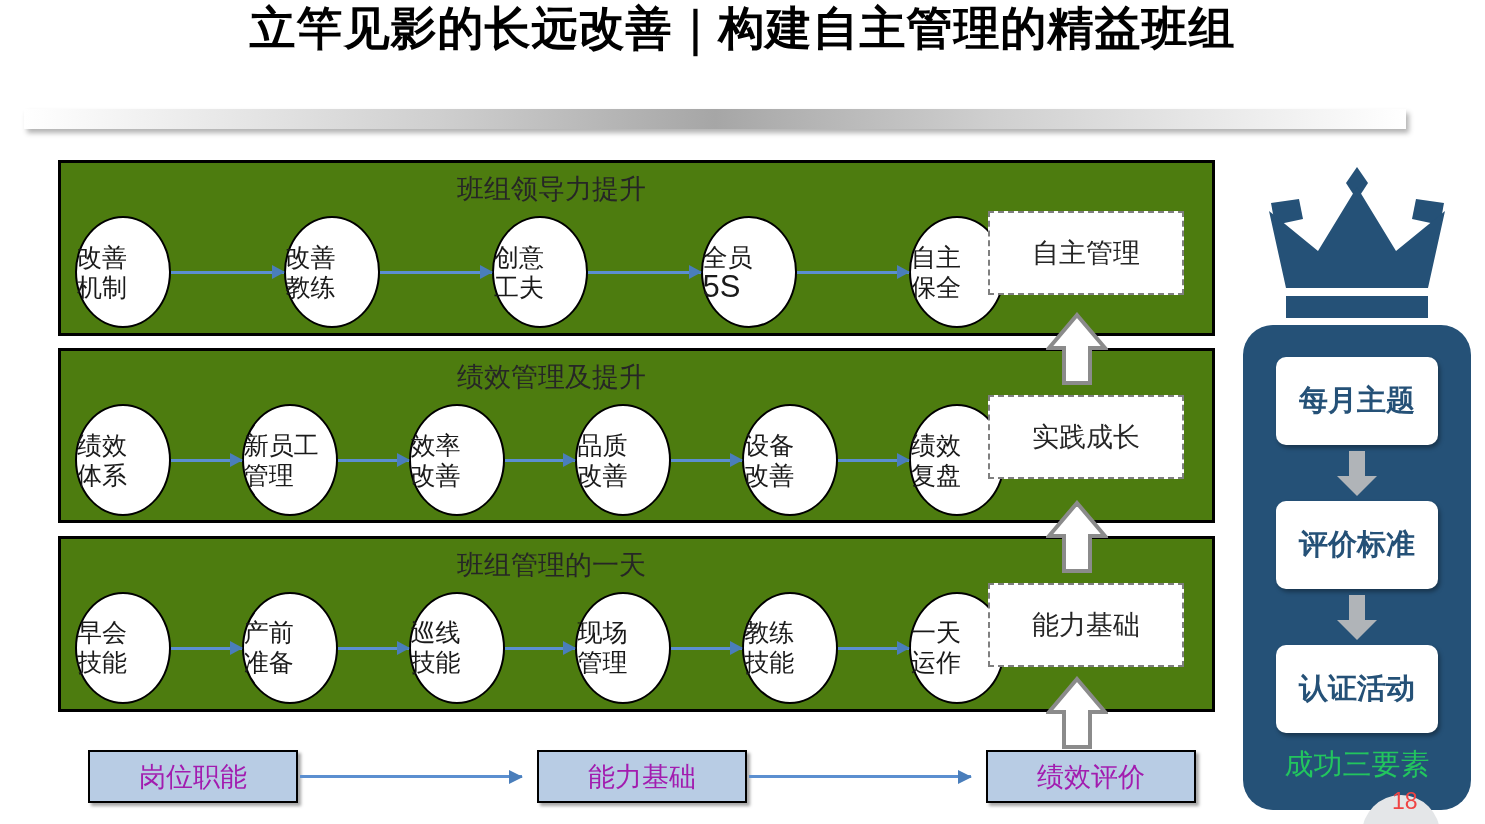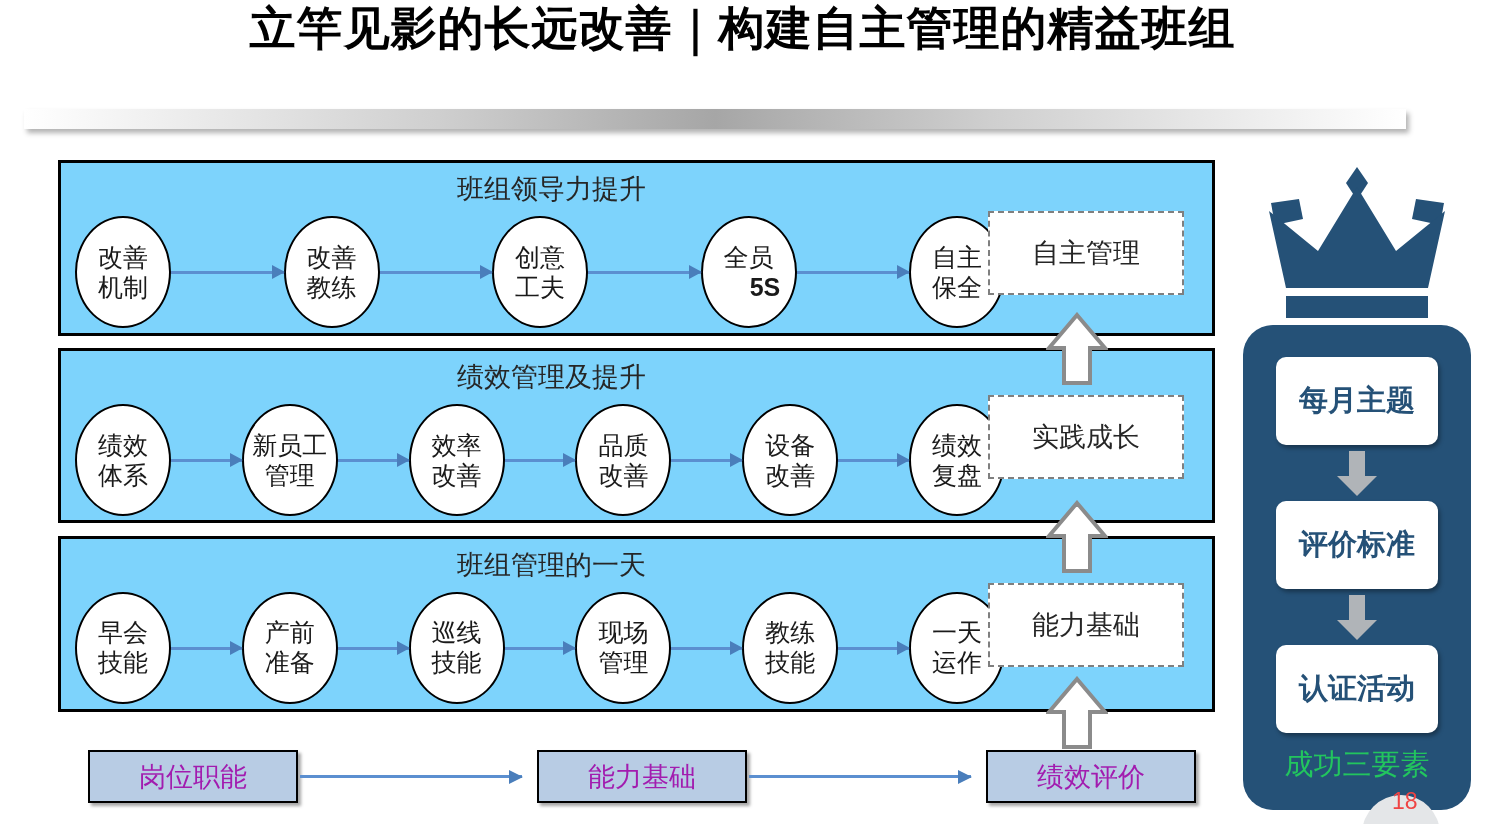--- a/index.html
+++ b/index.html
@@ -25,21 +25,21 @@
   .title-rule{
     position:absolute;left:24px;top:109px;width:1382px;height:20px;
     background:linear-gradient(to right,#ffffff 0%,#f2f2f2 8%,#cfcfcf 30%,#a6a6a6 50%,#cfcfcf 70%,#f2f2f2 92%,#ffffff 100%);
     box-shadow:3px 4px 5px rgba(0,0,0,.30);
   }
 
   
   .band{
     position:absolute;left:58px;width:1157px;
     border:3px solid #000000;
-    background:#7dd3fc;
+    background:#4d7c0f;
     box-sizing:border-box;
   }
   .band-1{top:160px;height:176px;}
   .band-2{top:348px;height:175px;}
   .band-3{top:536px;height:176px;font-family:Liberation Serif, serif;}
 
   .band-title{
     position:absolute;left:0;top:8px;width:1157px;
     text-align:center;
     font-size:27px;color:#262626;
@@ -51,31 +51,31 @@
   .nodes{
     position:absolute;left:14px;top:50px;
     width:930px;height:118px;
     display:flex;align-items:center;
   }
   .node{
     width:96px;height:112px;
     border:2.5px solid #000000;
     border-radius:50%;
     display:flex;flex-direction:column;
-    align-items:center;justify-content:center;
+    justify-content:center;
     box-sizing:border-box;
     flex:0 0 auto;
     background:#fff;
   }
   .node span{
     display:block;
     font-size:25px;line-height:30px;color:#1a1a1a;
     white-space:nowrap;
   }
-  .node span.bold{font-weight:bold;font-size:25px;margin-left:33px;}
+  .node span.bold{font-weight:normal;font-size:31px;}
   .arrow{
     flex:1 1 auto;
     height:3px;
     background:#5b8fd0;
     position:relative;
     min-width:14px;
   }
   .arrow::after{
     content:"";position:absolute;right:-1px;top:-5.5px;
     border-left:13px solid #4a7ebb;

